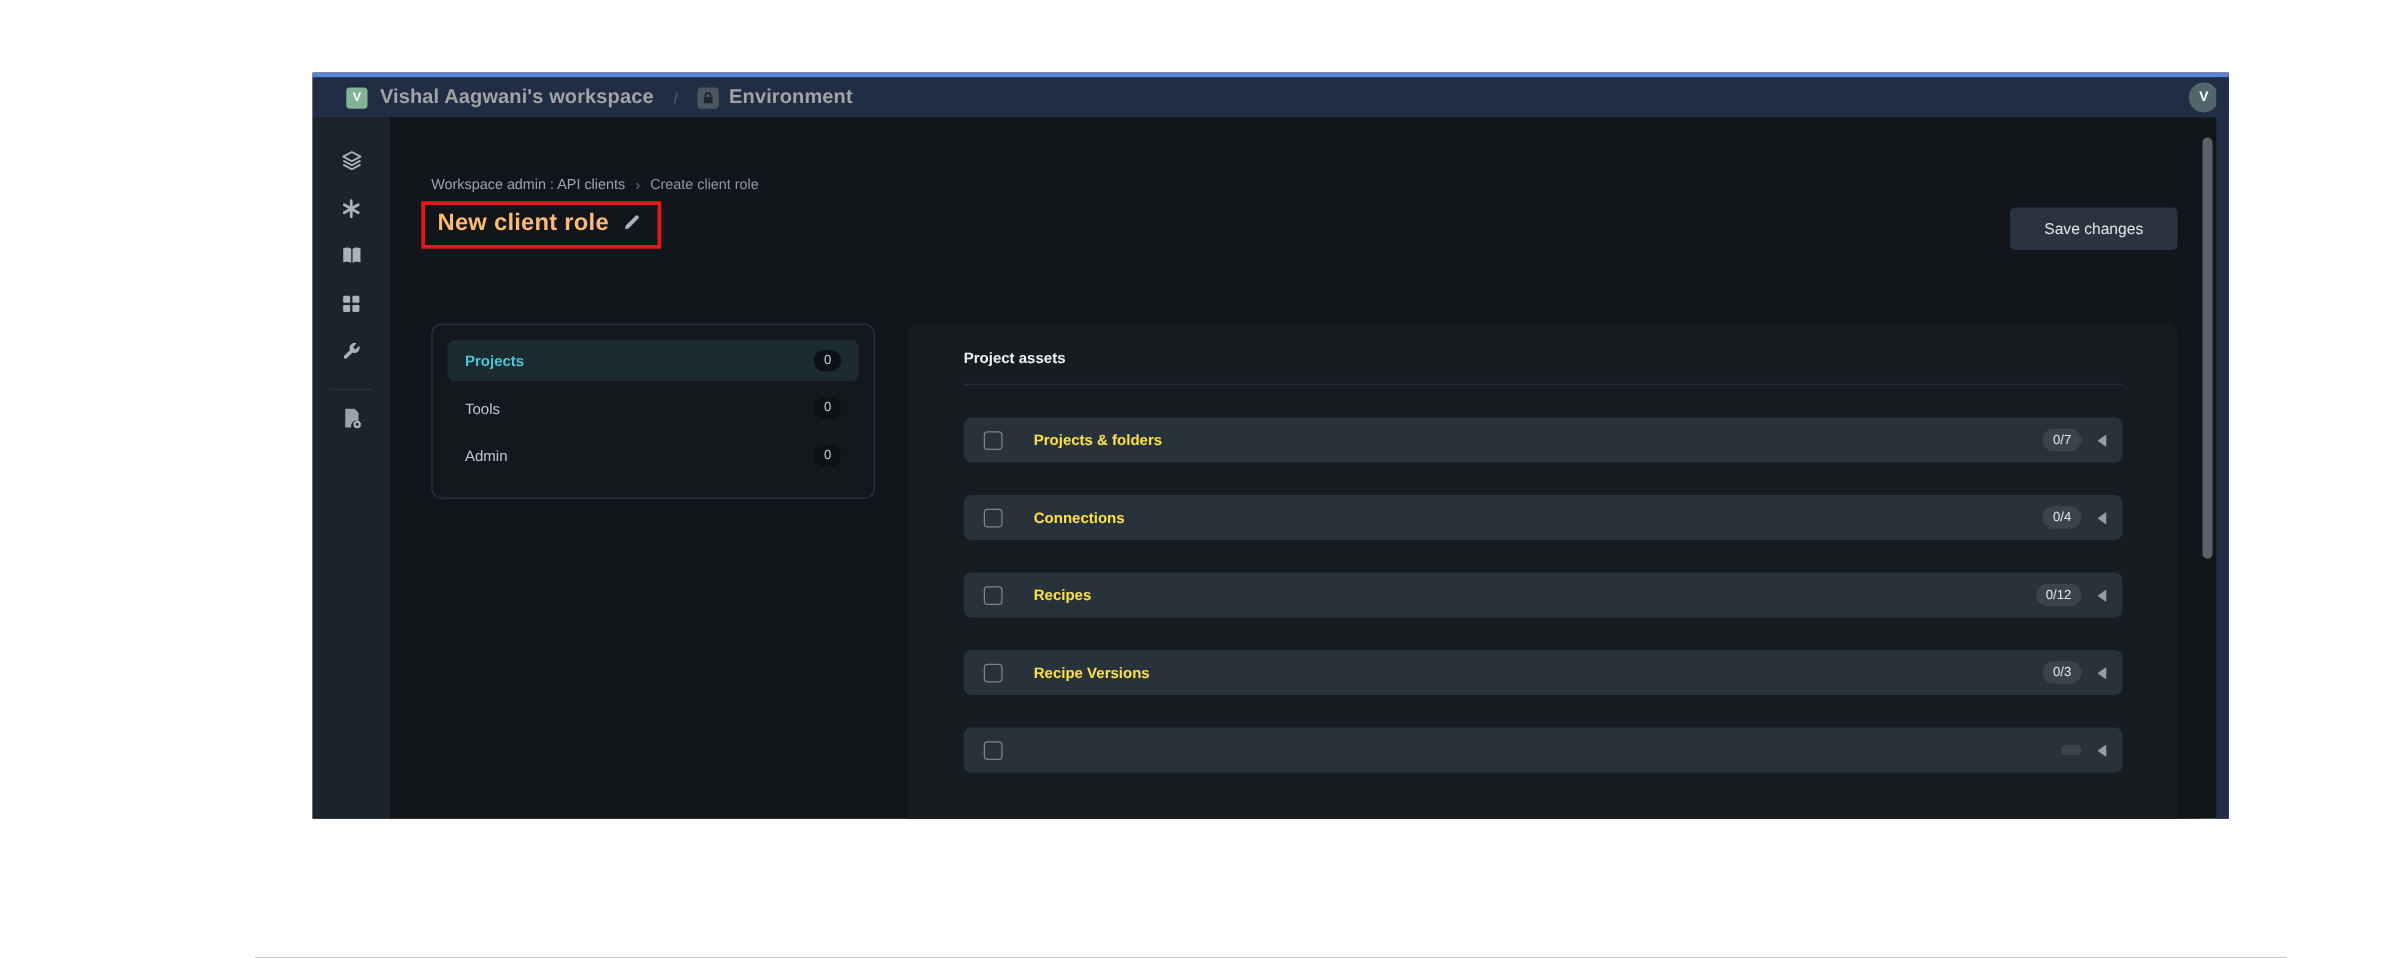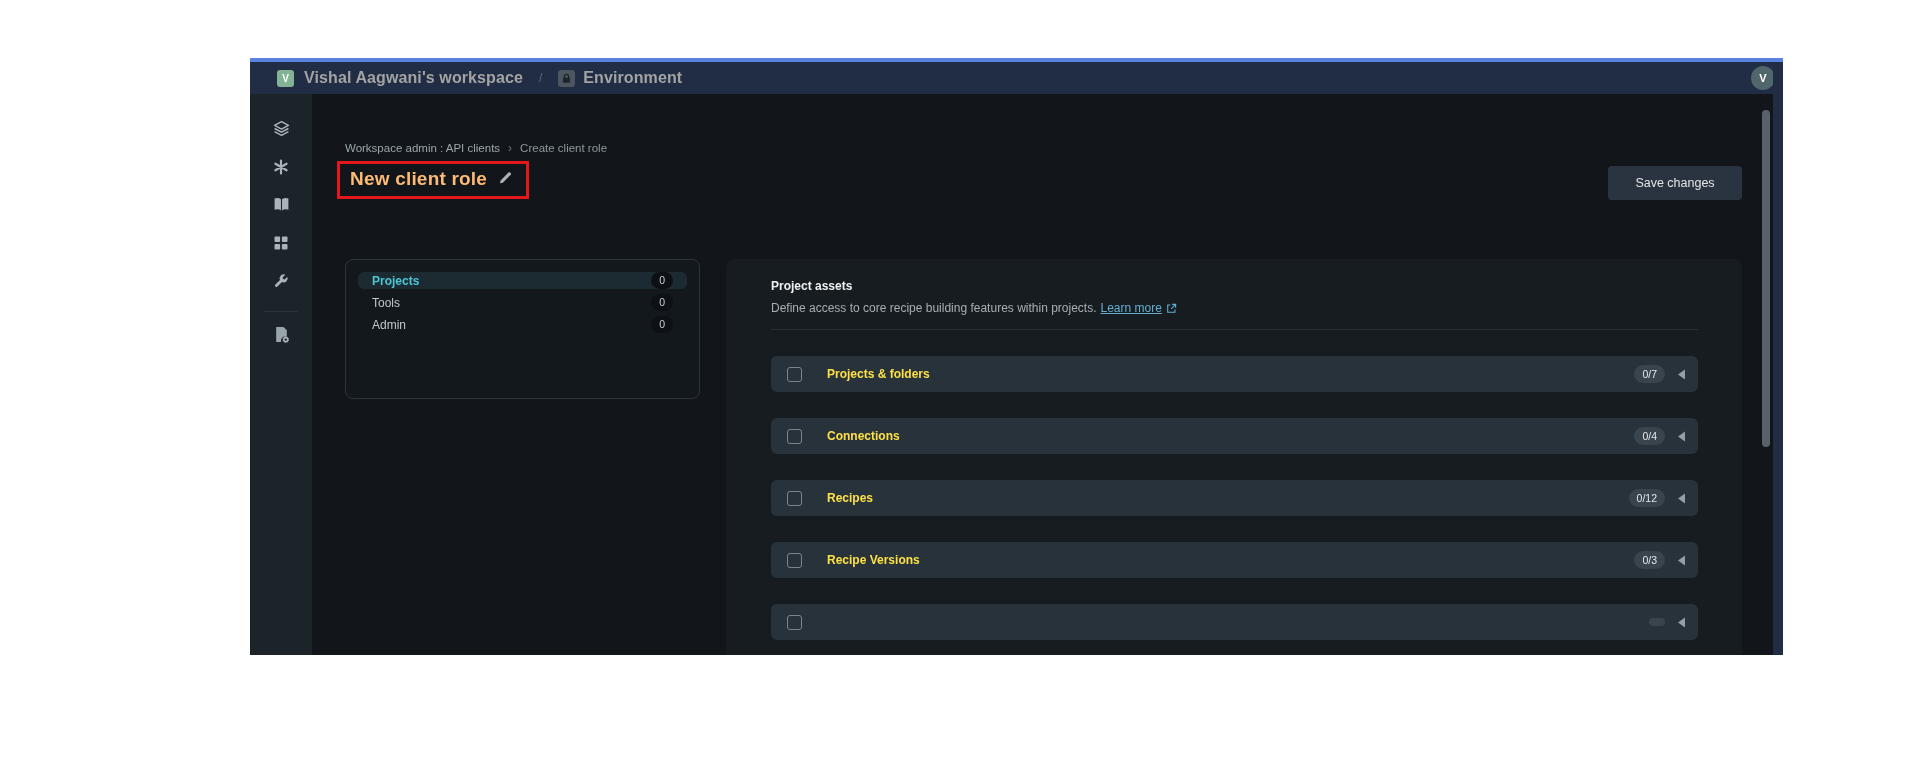--- a/index.html
+++ b/index.html
@@ -18,21 +18,21 @@
   .side-div { width:34px; height:1px; background:#2c343b; margin:1px 0 14px 0; }
   .main { position:absolute; left:62px; top:36px; right:24px; bottom:0; background:#12161a; }
   .breadcrumb { position:absolute; left:33px; top:47px; font-size:11.5px; display:flex; align-items:center; }
   .bc-parent { color:#9ba5ac; }
   .bc-sep { color:#66707a; margin:0 8px; font-size:12px; }
   .bc-current { color:#8d979e; }
   .title-box { position:absolute; left:25px; top:67px; border:3px solid #e5171b; padding:4px 14px 6px 10px; display:inline-flex; align-items:center; gap:11px; }
   .page-title { font-size:19px; font-weight:bold; color:#fdba74; letter-spacing:.2px; }
   .save-btn { position:absolute; right:17px; top:72px; width:134px; height:34px; background:#2a3440; border:none; border-radius:4px; color:#e5e5e5; font-size:12.5px; font-family:inherit; }
   .tabs-card { position:absolute; left:33px; top:165px; width:355px; height:140px; background:#13181d; border:1px solid #2c353d; border-radius:8px; padding:12px; }
-  .tab-item { height:17px; display:flex; align-items:center; padding:0 14px; border-radius:6px; margin-bottom:5px;justify-content:flex-end; }
+  .tab-item { height:33px; display:flex; align-items:center; padding:0 14px; border-radius:6px; margin-bottom:5px;justify-content:flex-end; }
   .tab-item.selected { background:#1c2b32; }
   .tab-label { font-size:12px; color:#c0c8cd; flex:1; }
   .tab-item.selected .tab-label { color:#4ec5d4; font-weight:bold; }
   .tab-count { background:#0d1115; color:#c9cfd4; font-size:10.5px; border-radius:9px; padding:3px 8px; line-height:1; }
   .panel { position:absolute; left:414px; top:165px; width:1016px; height:430px; background:#171c21; border-radius:8px; padding:0 44px 0 45px; }
   .panel-heading { margin-top:20px; font-size:12px; font-weight:bold; color:#eef1f2; }
   .panel-desc { margin-top:8px; font-size:12px; color:#a6afb5; display:flex; align-items:center; gap:4px; }
   .learn-link { color:#64aed0; text-decoration:underline; display:inline-flex; align-items:center; gap:4px; }
   .panel-hr { height:1px; background:#272f37; margin-top:14px; }
   .perm-row { height:36px; background:#28323a; border-radius:6px; display:flex; align-items:center; padding:0 12px 0 16px; margin-top:26px; }
@@ -138,30 +138,20 @@
         <span class="tab-count">0</span>
       </div>
       <div class="tab-item">
         <span class="tab-label">Admin</span>
         <span class="tab-count">0</span>
       </div>
     </div>
 
     <div class="panel">
       <div class="panel-heading">Project assets</div>
-      <div class="panel-desc">
-        <span>Define access to core recipe building features within projects.</span>
-        <a class="learn-link" href="#">
-          <span>Learn more</span>
-          <svg width="11" height="11" viewBox="0 0 16 16" fill="none" stroke="#64aed0" stroke-width="1.6">
-              <path d="M6.5 3H2.5v10.5H13V9.5"></path>
-              <path d="M9 2h5v5M14 2 7.5 8.5"></path>
-            </svg>
-        </a>
-      </div>
       <div class="panel-hr"></div>
 
       <div class="perm-row">
         <span class="chk"></span>
         <span class="perm-label">Projects &amp; folders</span>
         <span class="perm-count">0/7</span>
         <span class="perm-chev">
             <svg width="9" height="11" viewBox="0 0 9 11" fill="#959ea5">
               <path d="M8 0.5v10L1 5.5z"></path>
             </svg>

